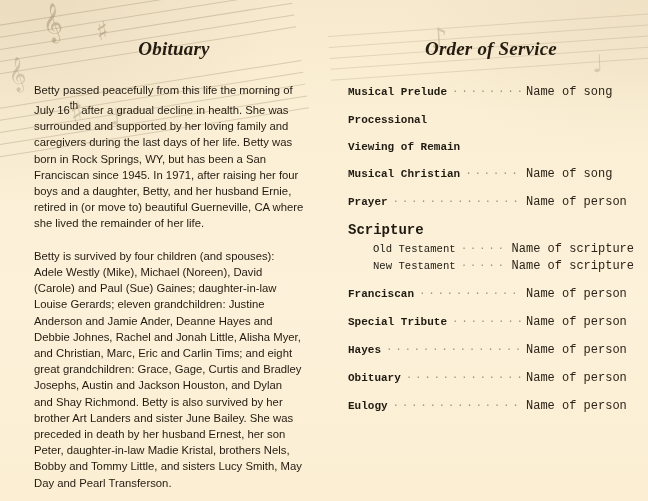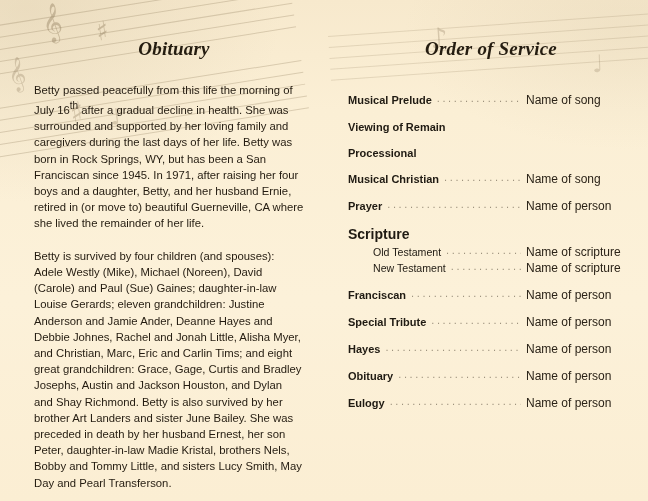--- a/index.html
+++ b/index.html
@@ -104,23 +104,24 @@
     font-size: 11.3px;
     line-height: 16.2px;
     margin: 0 0 16.2px 0;
     text-align: left;
     color: #231b10;
   }
   .obit-p sup { font-size: 10px; vertical-align: super; }
 
   
   .service-list {
-    margin-top: 33px;
+    margin-top: 24px;
     list-style: none;
     padding: 0;
+    font-family: Liberation Mono, monospace;
   }
   .svc-row {
     display: flex;
     align-items: baseline;
     font-size: 11px;
     margin-bottom: 13px;
     white-space: nowrap;
   }
   .svc-label {
     font-weight: bold;
@@ -224,27 +225,27 @@
 
     <div class="service-list">
 
       <div class="svc-row">
         <span class="svc-label">Musical Prelude</span>
         <span class="svc-dots"></span>
         <span class="svc-value">Name of song</span>
       </div>
 
       <div class="svc-row">
-        <span class="svc-label">Viewing of Remain</span>
+        <span class="svc-label">Processional</span>
         <span class="svc-dots hidden"></span>
         <span class="svc-value"></span>
       </div>
 
       <div class="svc-row">
-        <span class="svc-label">Processional</span>
+        <span class="svc-label">Viewing of Remain</span>
         <span class="svc-dots hidden"></span>
         <span class="svc-value"></span>
       </div>
 
 
       <div class="svc-row">
         <span class="svc-label">Musical Christian</span>
         <span class="svc-dots"></span>
         <span class="svc-value">Name of song</span>
       </div>

